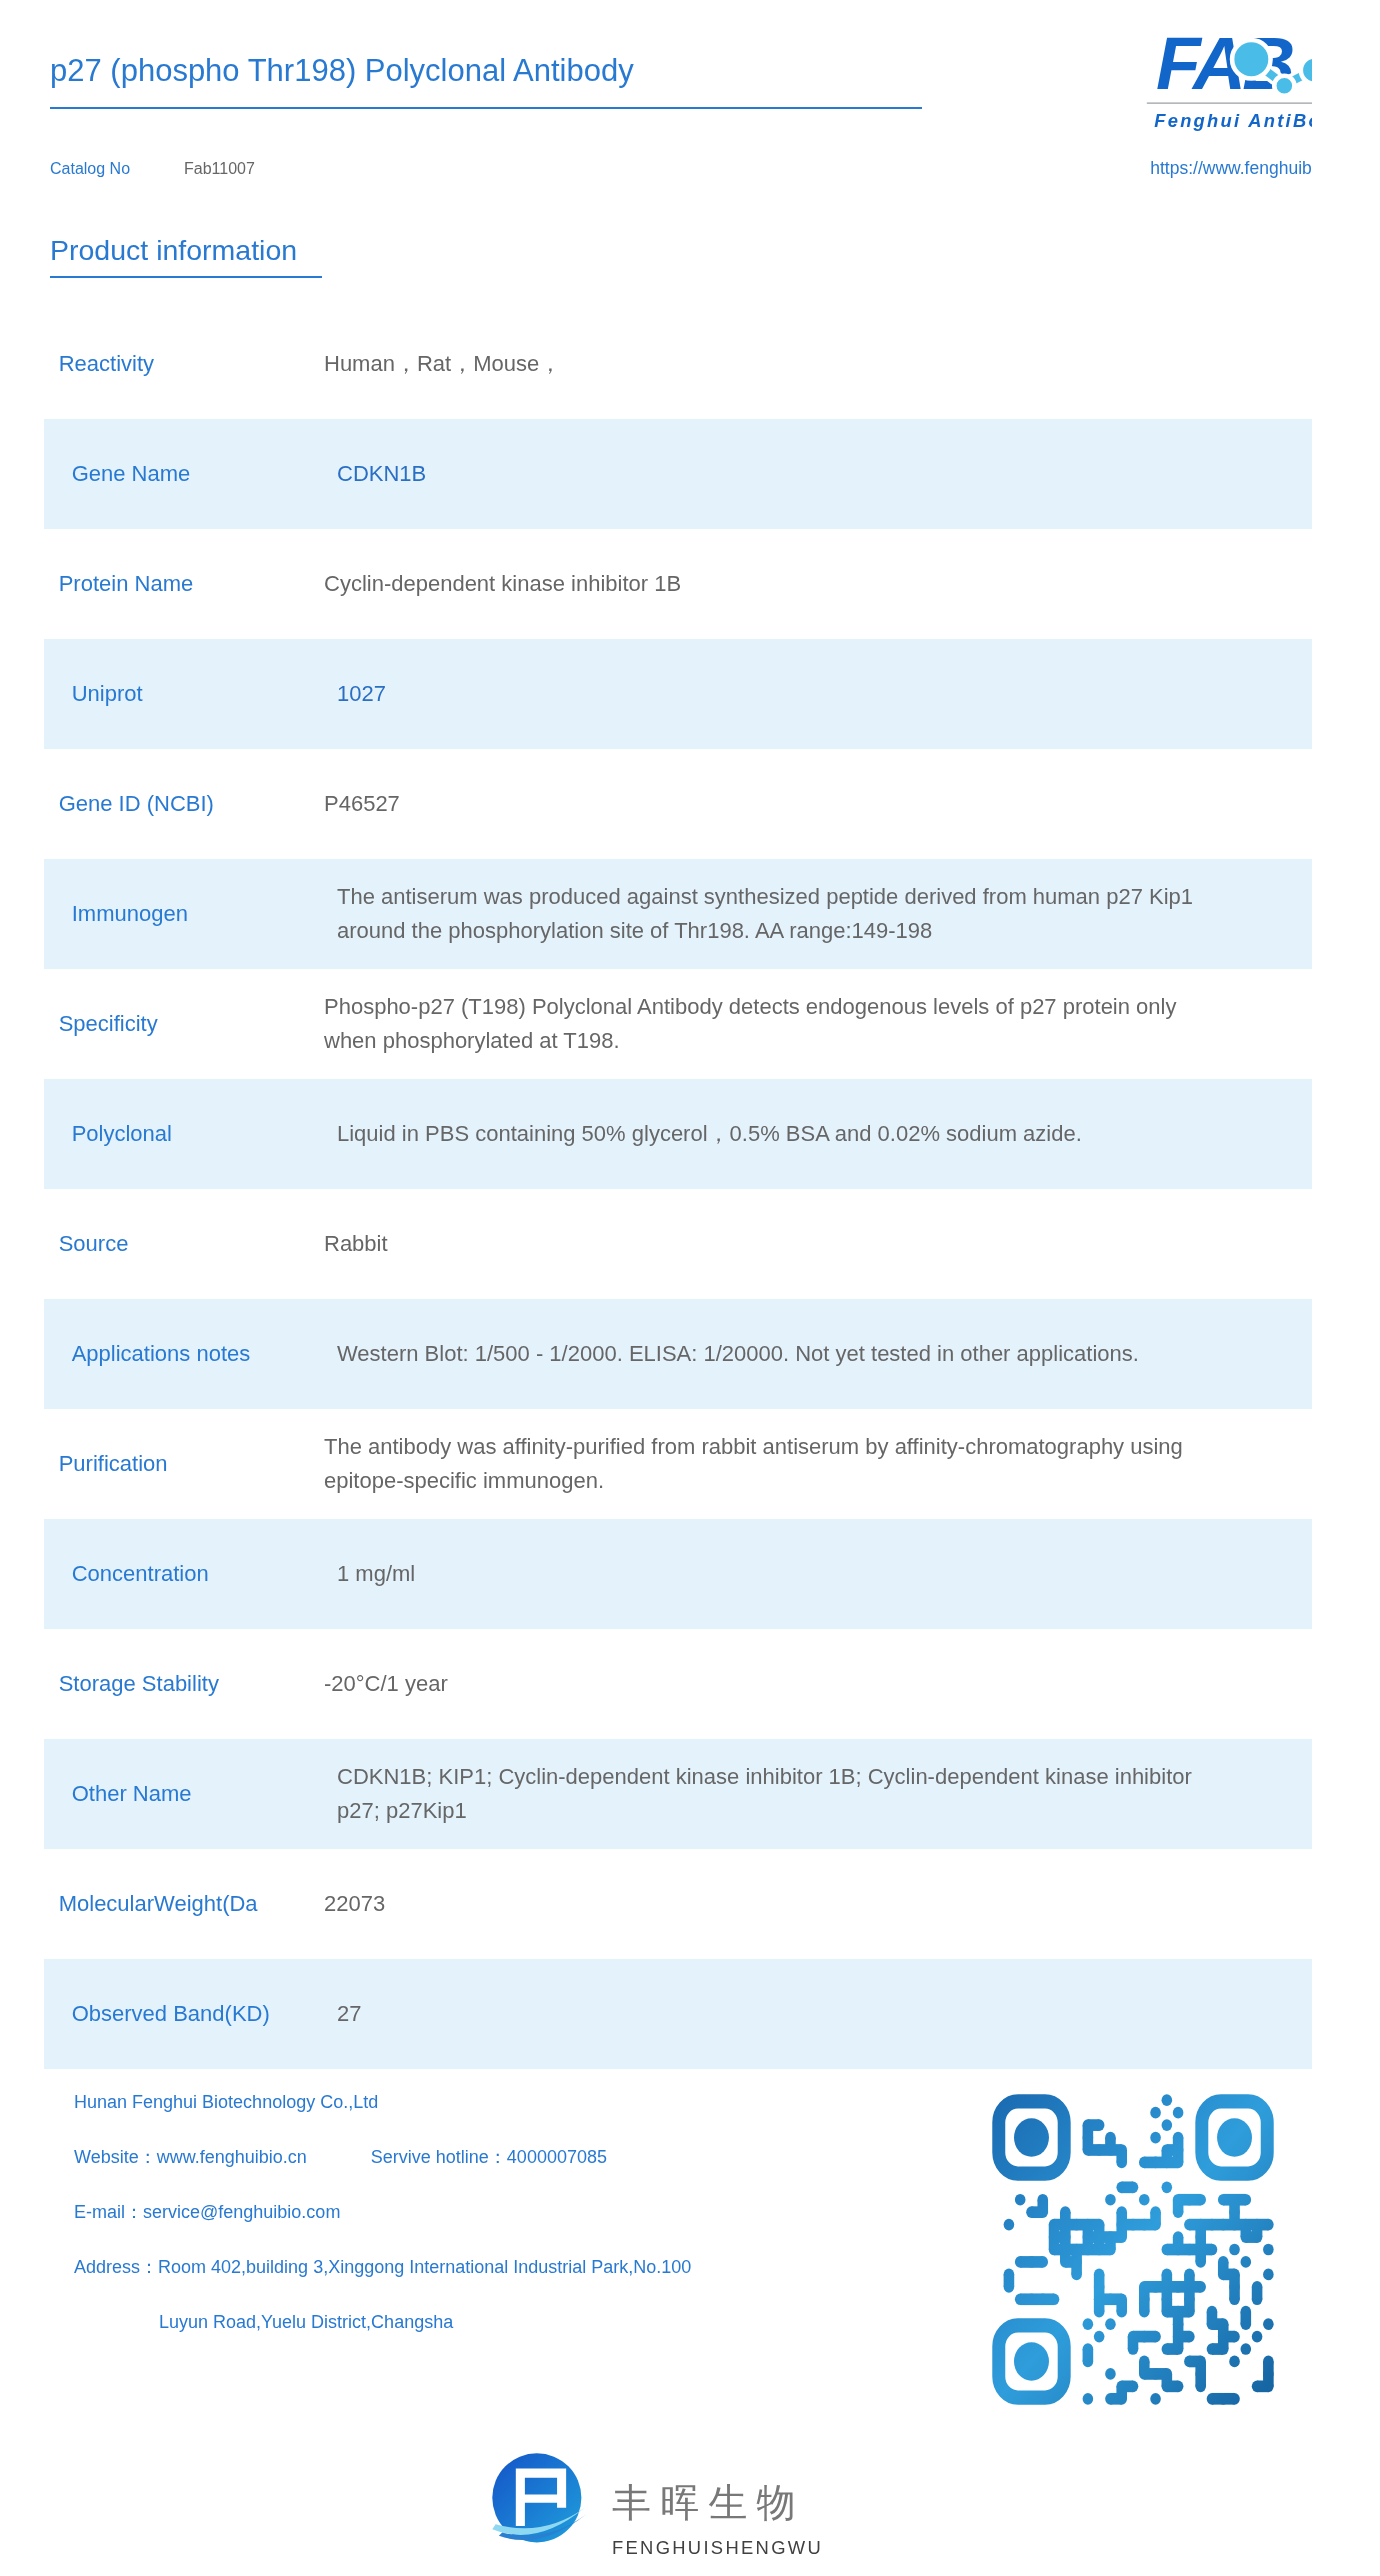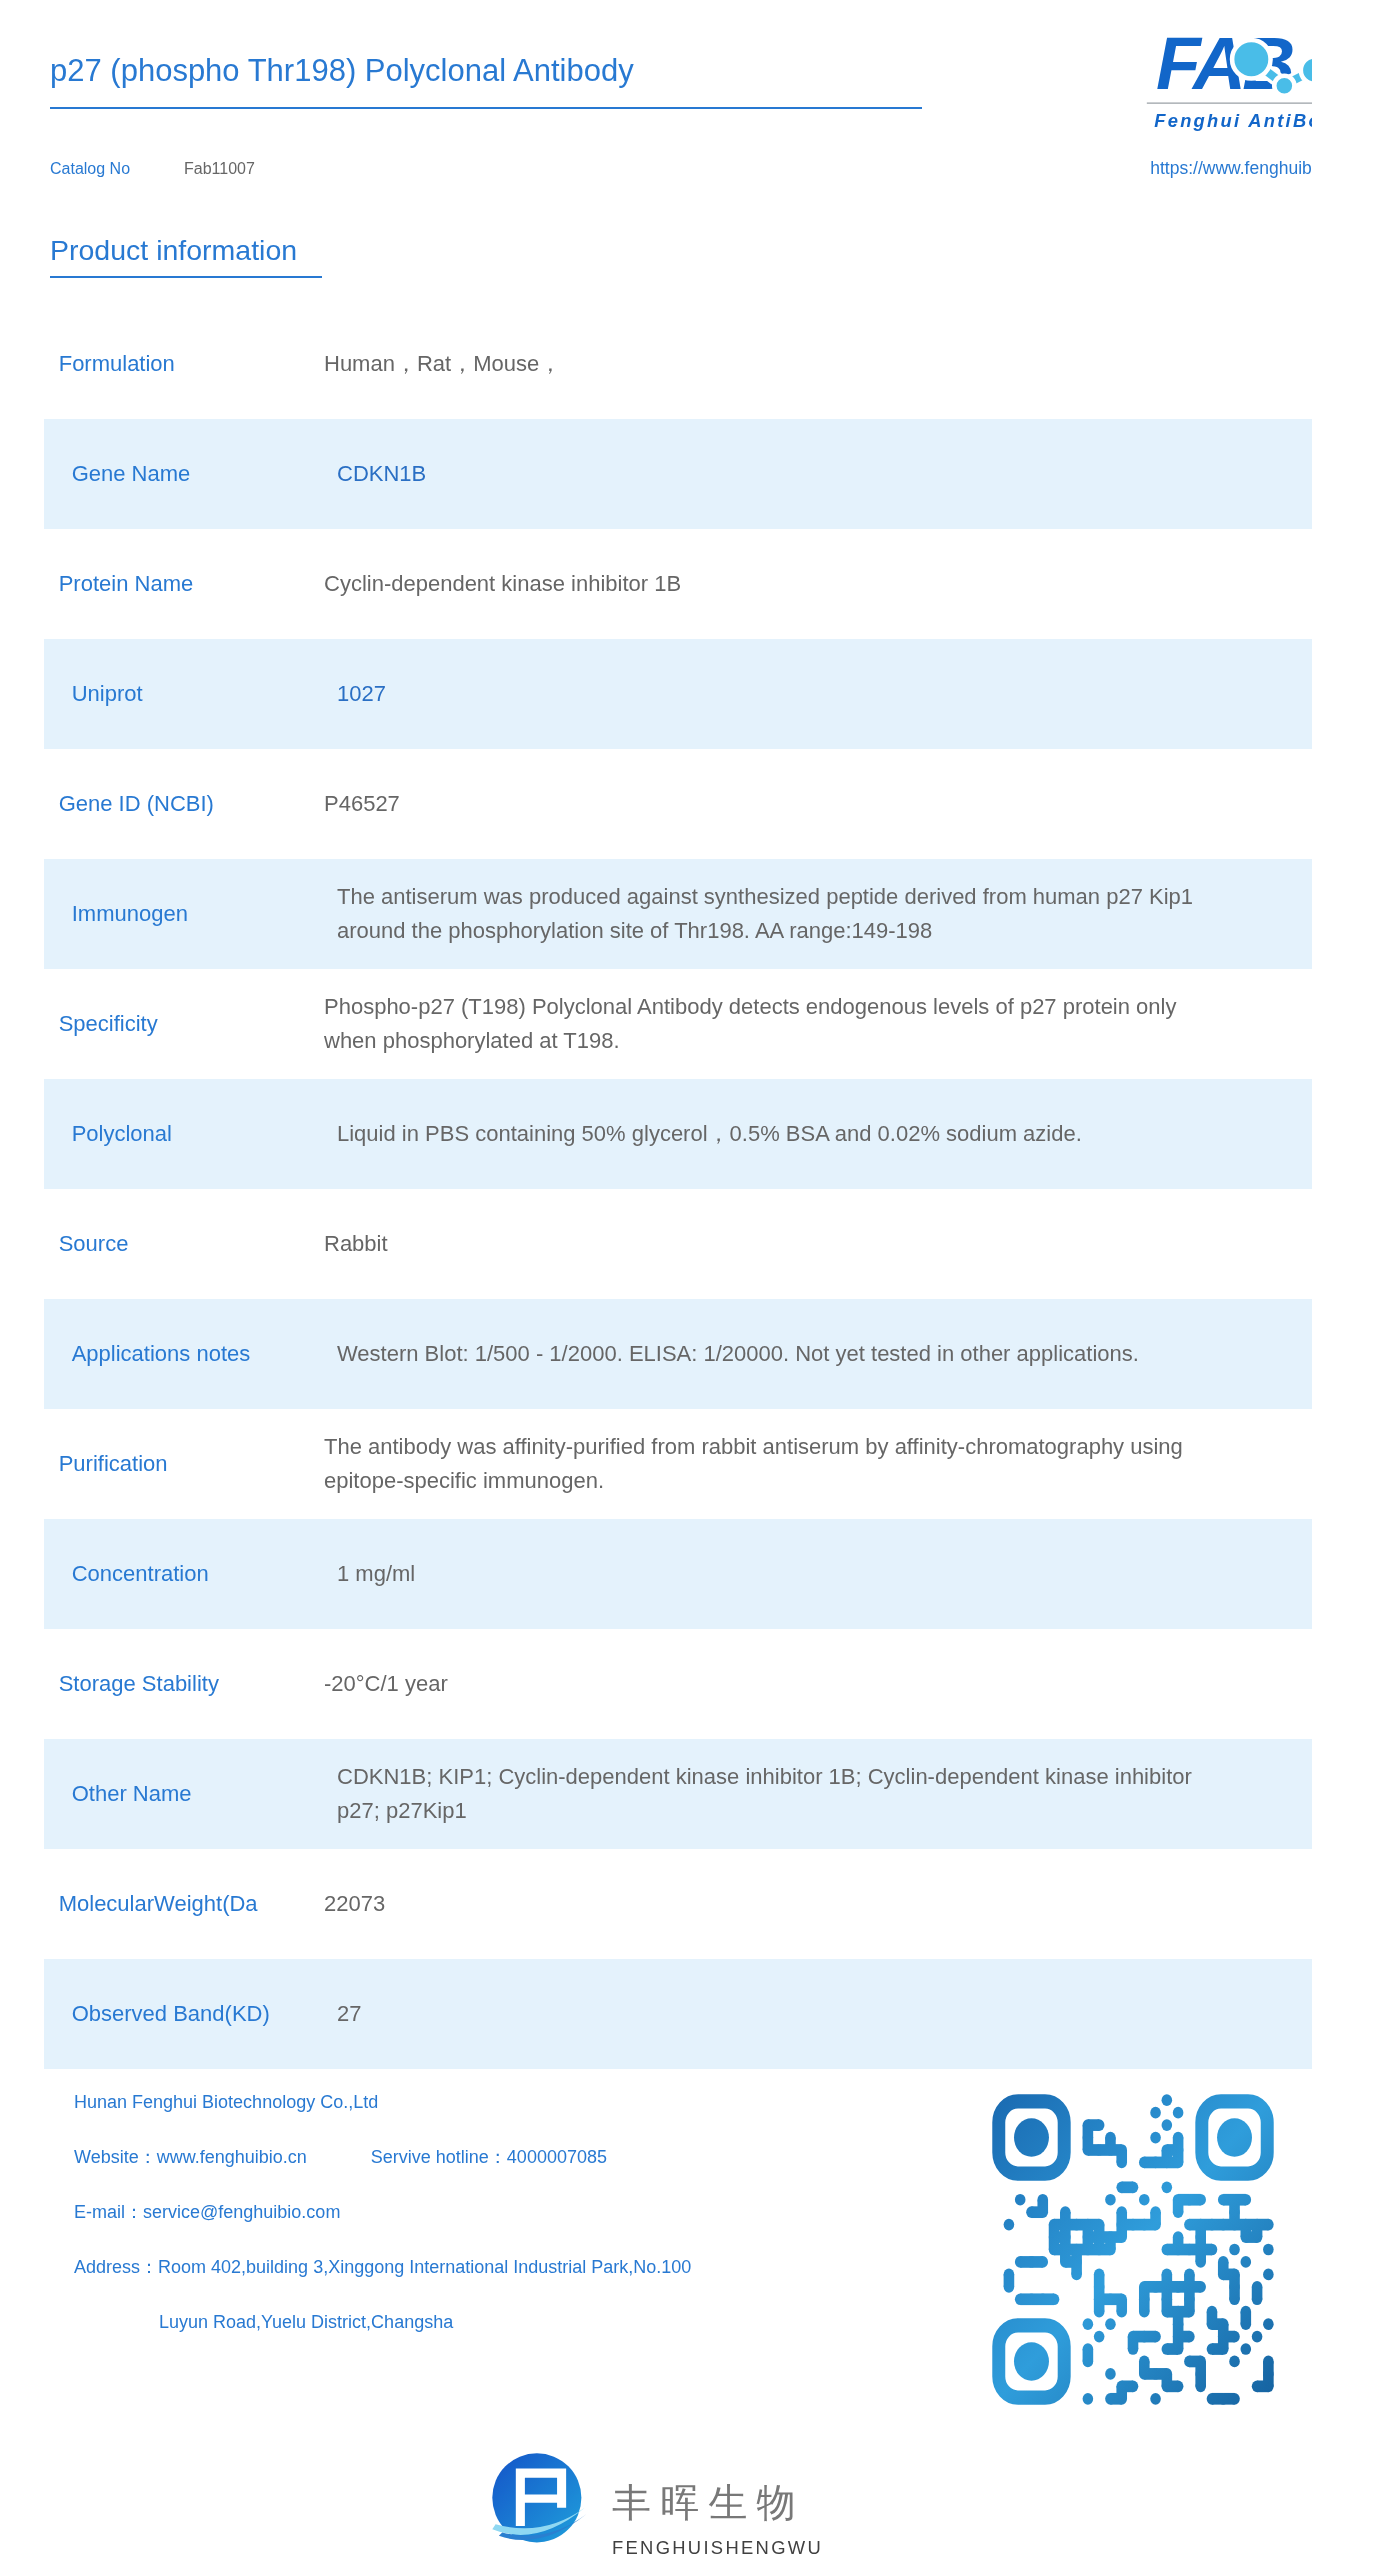--- a/index.html
+++ b/index.html
@@ -70,21 +70,21 @@
 
   <div class="catalog-line">
     <span class="catalog-label">Catalog No</span><span class="catalog-value">Fab11007</span>
   </div>
 
   <div class="section-title">Product information</div>
   <div class="section-underline"></div>
 
   <div class="product-table">
       <div class="row">
-      <div class="cell-label">Formulation</div>
+      <div class="cell-label">Reactivity</div>
       <div class="cell-value">Human，Rat，Mouse，</div>
     </div>
       <div class="row alt">
       <div class="cell-label">Gene Name</div>
       <div class="cell-value link">CDKN1B</div>
     </div>
       <div class="row">
       <div class="cell-label">Protein Name</div>
       <div class="cell-value">Cyclin-dependent kinase inhibitor 1B</div>
     </div>

